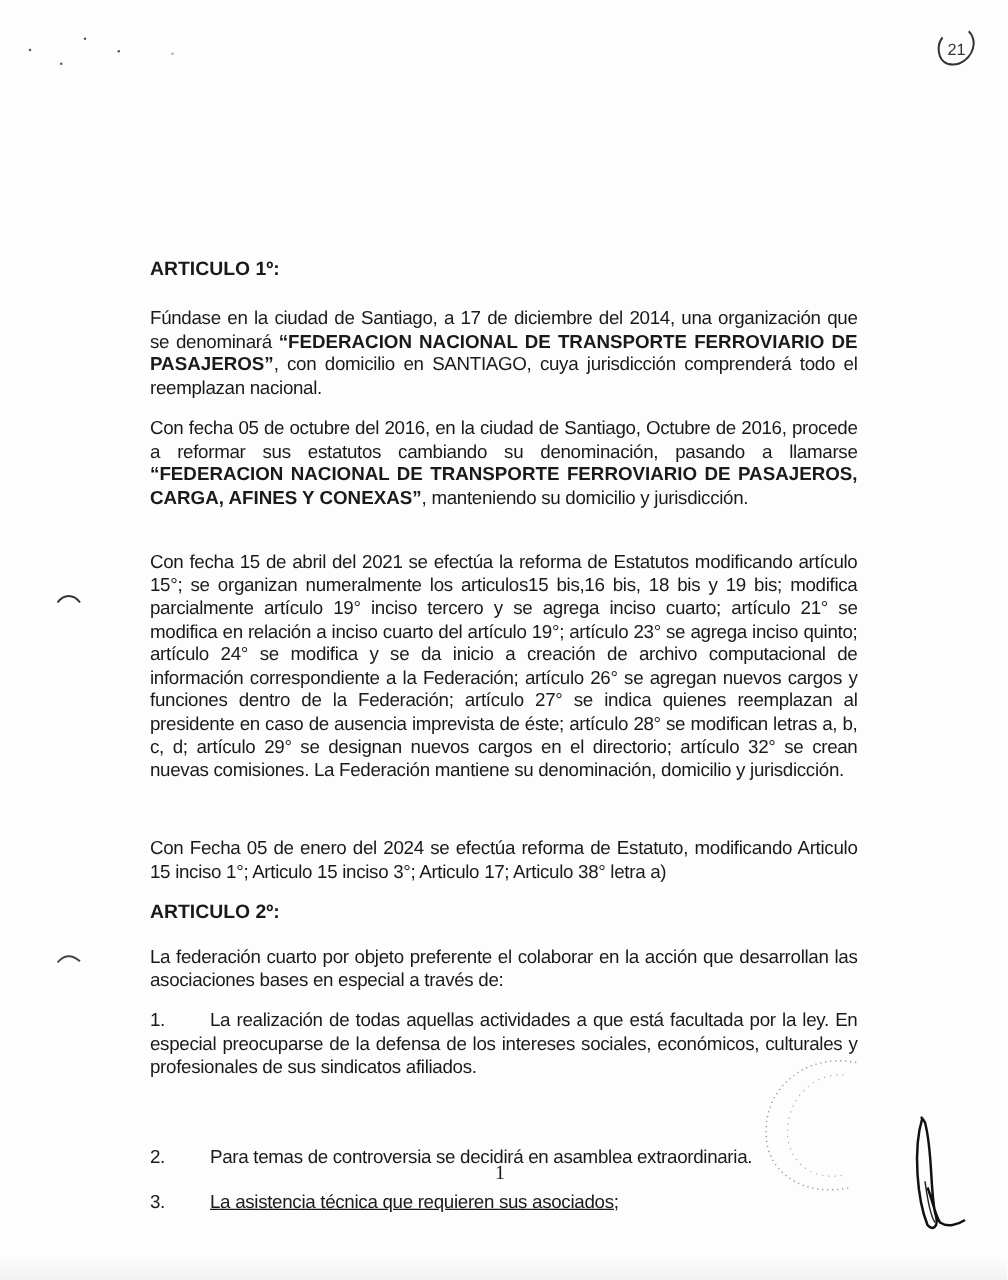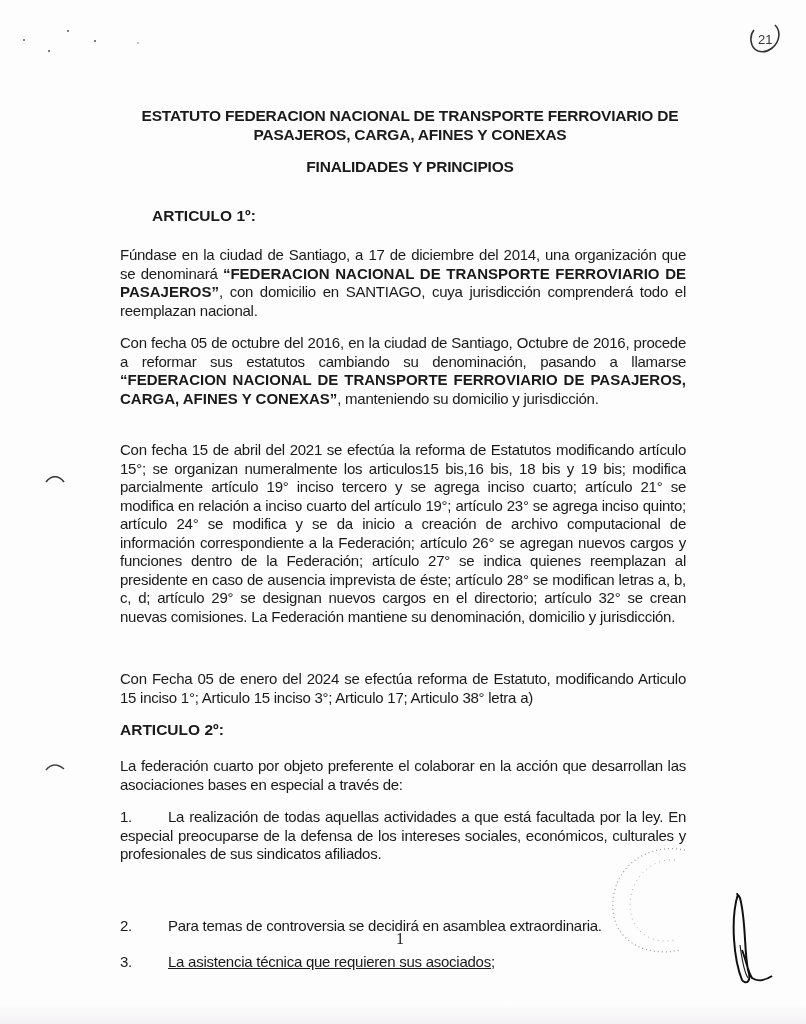--- a/index.html
+++ b/index.html
@@ -7,21 +7,21 @@
            font-family: "Liberation Sans", sans-serif; color: #1a1a1a; }
     .page { position: absolute; left: 0; top: 0; width: 806px; height: 1024px; background: #fdfdfd; padding-left: 36px; }
     .folio { position: absolute; left: 746px; top: 22px; width: 40px; height: 34px; }
     .folio svg { width: 40px; height: 34px; }
     .speck { position: absolute; width: 2px; height: 2px; background: #555; border-radius: 50%; }
     .title { position: absolute; left: 110px; width: 600px; text-align: center; font-weight: bold;
              font-size: 15.5px; line-height: 19px; letter-spacing: -0.2px; }
     .title1 { top: 106px; }
     .title2 { top: 157px; }
     .heading { position: absolute; left: 120px; font-weight: bold; font-size: 15.5px; }
-    .h1 { top: 207px; margin-left: 32px; }
+    .h1 { top: 207px; }
     .h2 { top: 721px; }
     .para { position: absolute; left: 120px; width: 566px; font-size: 15px; line-height: 18.5px;
             text-align: justify; letter-spacing: -0.25px; }
     .para b { font-weight: bold; letter-spacing: 0; }
     .p1 { top: 246px; }
     .p2 { top: 334px; }
     .p3 { top: 441px; }
     .p4 { top: 670px; }
     .p5 { top: 757px; }
     .item { position: absolute; left: 120px; width: 566px; font-size: 15px; line-height: 18.5px;
@@ -49,25 +49,20 @@
   <span class="speck" style="left:94px;top:40px;"></span>
   <span class="speck" style="left:137px;top:42px;background:#aaa;"></span>
 
   <div class="folio">
     <svg viewBox="0 0 40 34">
       <path d="M8 8 C3 14 4 26 12 29 C22 32 32 24 33 13 C33 8 31 5 29 3" fill="none" stroke="#333" stroke-width="1.6"></path>
       <text x="12" y="22" font-family="Liberation Sans, sans-serif" font-size="13" fill="#333">21</text>
     </svg>
   </div>
 
-  <div class="title title1">
-    <div>ESTATUTO FEDERACION NACIONAL DE TRANSPORTE FERROVIARIO DE</div>
-    <div>PASAJEROS, CARGA, AFINES Y CONEXAS</div>
-  </div>
-  <div class="title title2">FINALIDADES Y PRINCIPIOS</div>
 
   <div class="heading h1">ARTICULO 1º:</div>
 
   <div class="para p1"><span>Fúndase en la ciudad de Santiago, a 17 de diciembre del 2014, una organización que se denominará </span><b>“FEDERACION NACIONAL DE TRANSPORTE FERROVIARIO DE PASAJEROS”</b><span>, con domicilio en SANTIAGO, cuya jurisdicción comprenderá todo el reemplazan nacional.</span></div>
 
   <div class="para p2"><span>Con fecha 05 de octubre del 2016, en la ciudad de Santiago, Octubre  de 2016, procede a reformar sus estatutos cambiando su denominación, pasando a llamarse </span><b>“FEDERACION NACIONAL DE TRANSPORTE FERROVIARIO DE PASAJEROS, CARGA, AFINES Y CONEXAS”</b><span>, manteniendo su domicilio y jurisdicción.</span></div>
 
   <div class="para p3">Con fecha 15 de abril del 2021 se efectúa la reforma de Estatutos modificando artículo 15°; se organizan numeralmente los articulos15 bis,16 bis, 18 bis y 19 bis; modifica parcialmente artículo 19° inciso tercero y se agrega inciso cuarto; artículo 21° se modifica en relación a inciso cuarto del artículo 19°; artículo 23° se agrega inciso quinto;  artículo 24° se modifica y se da inicio a creación de archivo computacional de información correspondiente a la Federación; artículo 26° se agregan nuevos cargos y funciones dentro de la Federación; artículo 27° se indica quienes reemplazan al presidente en caso de ausencia imprevista de éste; artículo 28° se modifican letras a, b, c, d;  artículo 29° se designan nuevos cargos en el directorio; artículo 32° se crean nuevas comisiones. La Federación mantiene su denominación, domicilio y jurisdicción.</div>
 
   <div class="para p4">Con Fecha 05 de enero del 2024 se efectúa reforma de Estatuto, modificando Articulo 15 inciso 1°; Articulo 15 inciso 3°; Articulo 17; Articulo 38° letra a)</div>

